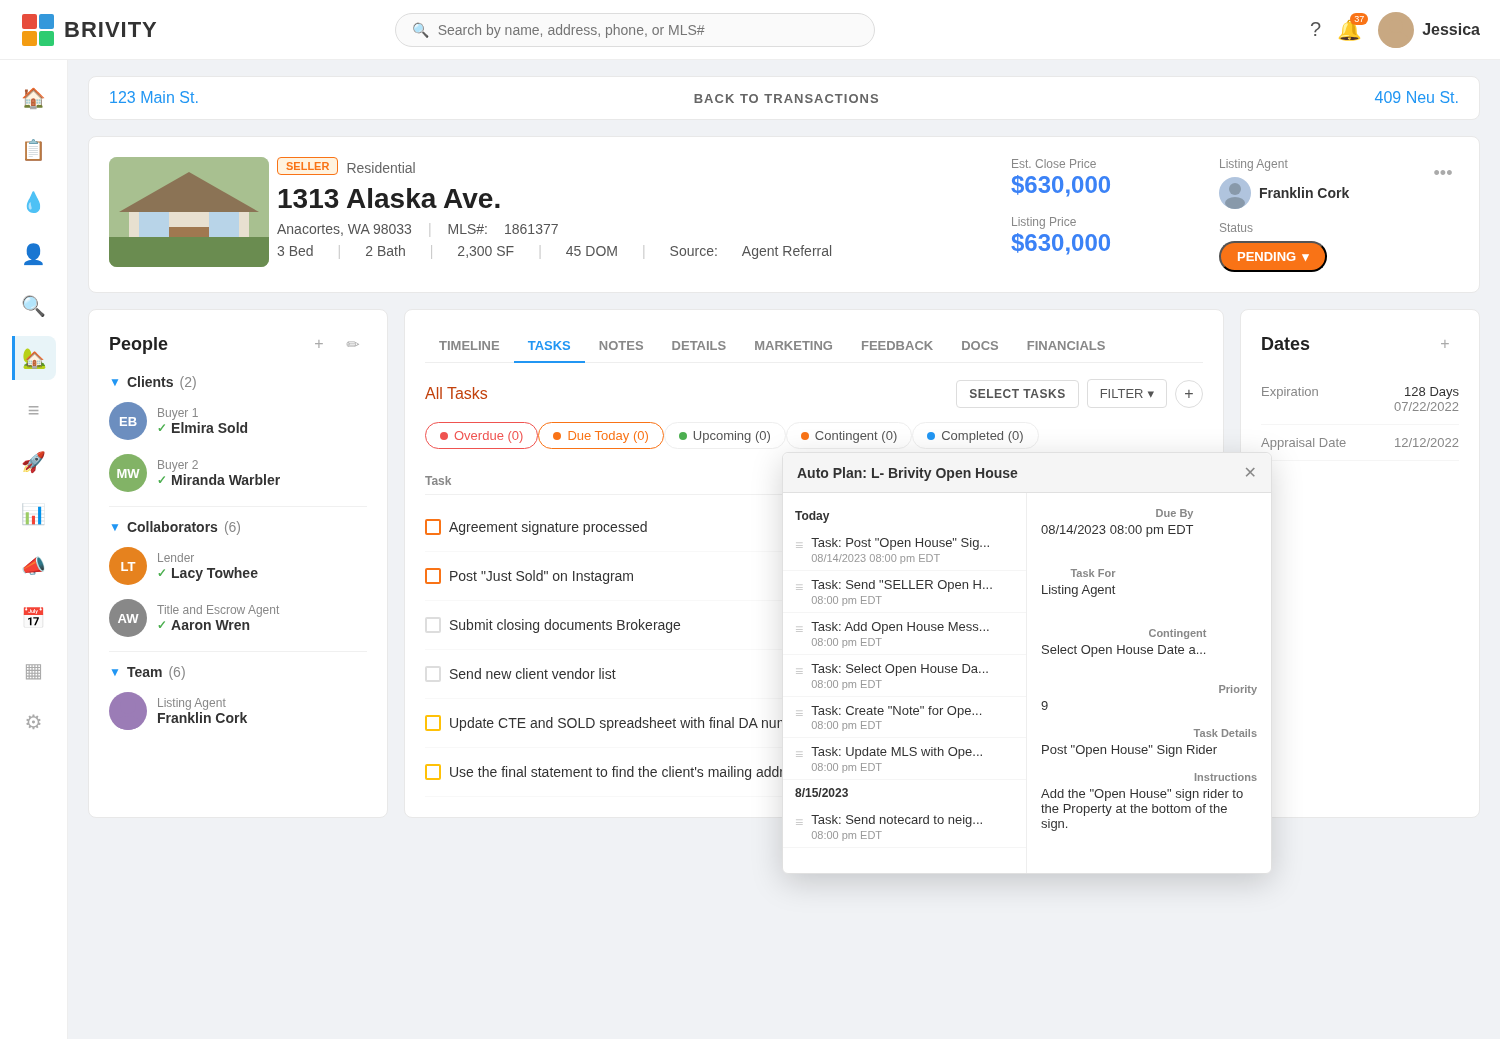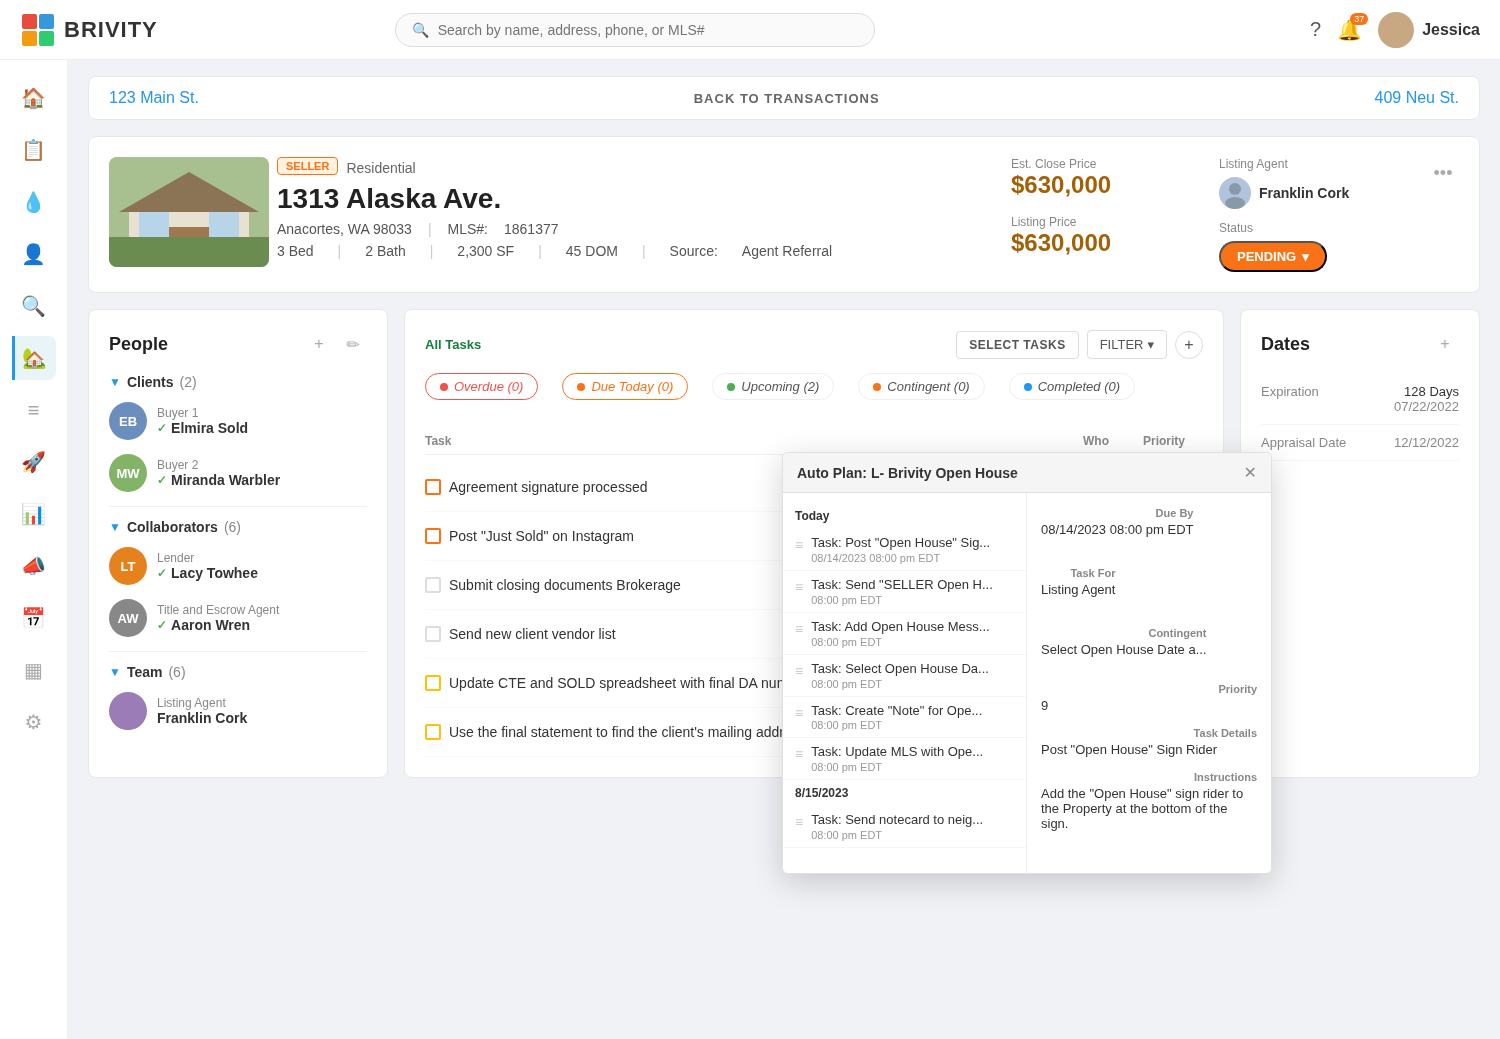--- a/index.html
+++ b/index.html
@@ -100,21 +100,21 @@
       margin-bottom: 4px;
     }
     .property-type { color: #666; font-size: 14px; margin-left: 8px; }
     .property-address { font-size: 28px; font-weight: 700; color: #222; margin-bottom: 6px; }
     .property-details { display: flex; gap: 16px; align-items: center; color: #555; font-size: 14px; margin-bottom: 6px; }
     .property-sub { color: #555; font-size: 14px; display: flex; gap: 24px; }
     .detail-divider { color: #ccc; }
 
     .property-pricing { display: flex; flex-direction: column; gap: 16px; min-width: 200px; }
     .price-item label { font-size: 12px; color: #888; display: block; }
-    .price-value { font-size: 24px; font-weight: 700; color: #a16207; }
+    .price-value { font-size: 24px; font-weight: 700; color: #3b82f6; }
 
     .property-agent { min-width: 200px; }
     .agent-section label { font-size: 12px; color: #888; display: block; margin-bottom: 6px; }
     .agent-info { display: flex; align-items: center; gap: 8px; }
     .agent-avatar { width: 32px; height: 32px; border-radius: 50%; background: #b0c4de; display: flex; align-items: center; justify-content: center; font-size: 14px; }
     .agent-name { font-size: 14px; font-weight: 600; color: #333; }
     .status-section { margin-top: 12px; }
     .status-section label { font-size: 12px; color: #888; display: block; margin-bottom: 6px; }
     .status-badge {
       background: #f97316; color: #fff;
@@ -164,42 +164,42 @@
       flex: 1; border: 1px solid #e8e8e8;
     }
     .tasks-nav { display: flex; gap: 0; border-bottom: 1px solid #eee; margin-bottom: 16px; }
     .tasks-nav-item {
       padding: 8px 14px; font-size: 13px; font-weight: 600; color: #888;
       cursor: pointer; border-bottom: 2px solid transparent; margin-bottom: -1px;
     }
     .tasks-nav-item.active { color: #2196F3; border-bottom: 2px solid #2196F3; }
 
     .tasks-header { display: flex; align-items: center; justify-content: space-between; margin-bottom: 14px; }
-    .tasks-title { font-size: 13px; font-weight: 700; color: #15803d; }
+    .tasks-title { font-size: 16px; font-weight: 400; color: #c2410c; }
     .tasks-actions { display: flex; gap: 8px; align-items: center; }
     .select-tasks-btn {
       background: none; border: 1px solid #ddd;
       border-radius: 4px; padding: 6px 12px;
       font-size: 12px; font-weight: 700; color: #555; cursor: pointer;
       letter-spacing: 0.5px;
     }
     .filter-btn {
       background: none; border: 1px solid #ddd;
       border-radius: 4px; padding: 6px 12px;
       font-size: 13px; color: #555; cursor: pointer;
       display: flex; align-items: center; gap: 4px;
     }
     .add-task-btn {
       background: none; border: 1px solid #ddd;
       border-radius: 50%; width: 28px; height: 28px;
       display: flex; align-items: center; justify-content: center;
       cursor: pointer; font-size: 16px; color: #555;
     }
 
-    .filter-pills { display: flex; gap: 24px; margin-bottom: 28px; flex-wrap: wrap; font-style: italic; }
+    .filter-pills { display: flex; gap: 0; margin-bottom: 19px; flex-wrap: wrap; }
     .pill {
       border-radius: 20px; padding: 5px 14px; font-size: 13px;
       cursor: pointer; display: flex; align-items: center; gap: 6px;
       border: 1.5px solid #eee; background: #fff; color: #555;
     }
     .pill.overdue { border-color: #ef5350; color: #ef5350; }
     .pill.due-today { border-color: #f97316; color: #f97316; }
     .pill.upcoming { border-color: #eee; color: #555; }
     .pill.contingent { border-color: #eee; color: #555; }
     .pill.completed { border-color: #eee; color: #555; }
@@ -509,20 +509,30 @@
             </svg>
         </div>
         <div class="person-info">
           <span class="person-role">Listing Agent</span>
           <span class="person-name">Franklin Cork</span>
         </div>
       </div>
     </div>
 
     <div class="tasks-panel">
+      <div class="tasks-nav">
+        <div class="tasks-nav-item">TIMELINE</div>
+        <div class="tasks-nav-item active">TASKS</div>
+        <div class="tasks-nav-item">NOTES</div>
+        <div class="tasks-nav-item">DETAILS</div>
+        <div class="tasks-nav-item">MARKETING</div>
+        <div class="tasks-nav-item">FEEDBACK</div>
+        <div class="tasks-nav-item">DOCS</div>
+        <div class="tasks-nav-item">FINANCIALS</div>
+      </div>
 
       <div class="tasks-header">
         <span class="tasks-title">All Tasks</span>
         <div class="tasks-actions">
           <button class="select-tasks-btn">SELECT TASKS</button>
           <button class="filter-btn">
             <span>FILTER</span>
             <span>▾</span>
           </button>
           <button class="add-task-btn">+</button>
@@ -533,21 +543,21 @@
         <div class="pill overdue">
           <span class="pill-dot" style="background:#ef5350;"></span>
           <span>Overdue (0)</span>
         </div>
         <div class="pill due-today">
           <span class="pill-dot" style="background:#f97316;"></span>
           <span>Due Today (0)</span>
         </div>
         <div class="pill upcoming">
           <span class="pill-dot" style="background:#4CAF50;"></span>
-          <span>Upcoming (2)</span>
+          <span>Upcoming (0)</span>
         </div>
         <div class="pill contingent">
           <span class="pill-dot" style="background:#f97316;"></span>
           <span>Contingent (0)</span>
         </div>
         <div class="pill completed">
           <span class="pill-dot" style="background:#2196F3;"></span>
           <span>Completed (0)</span>
         </div>
       </div>

